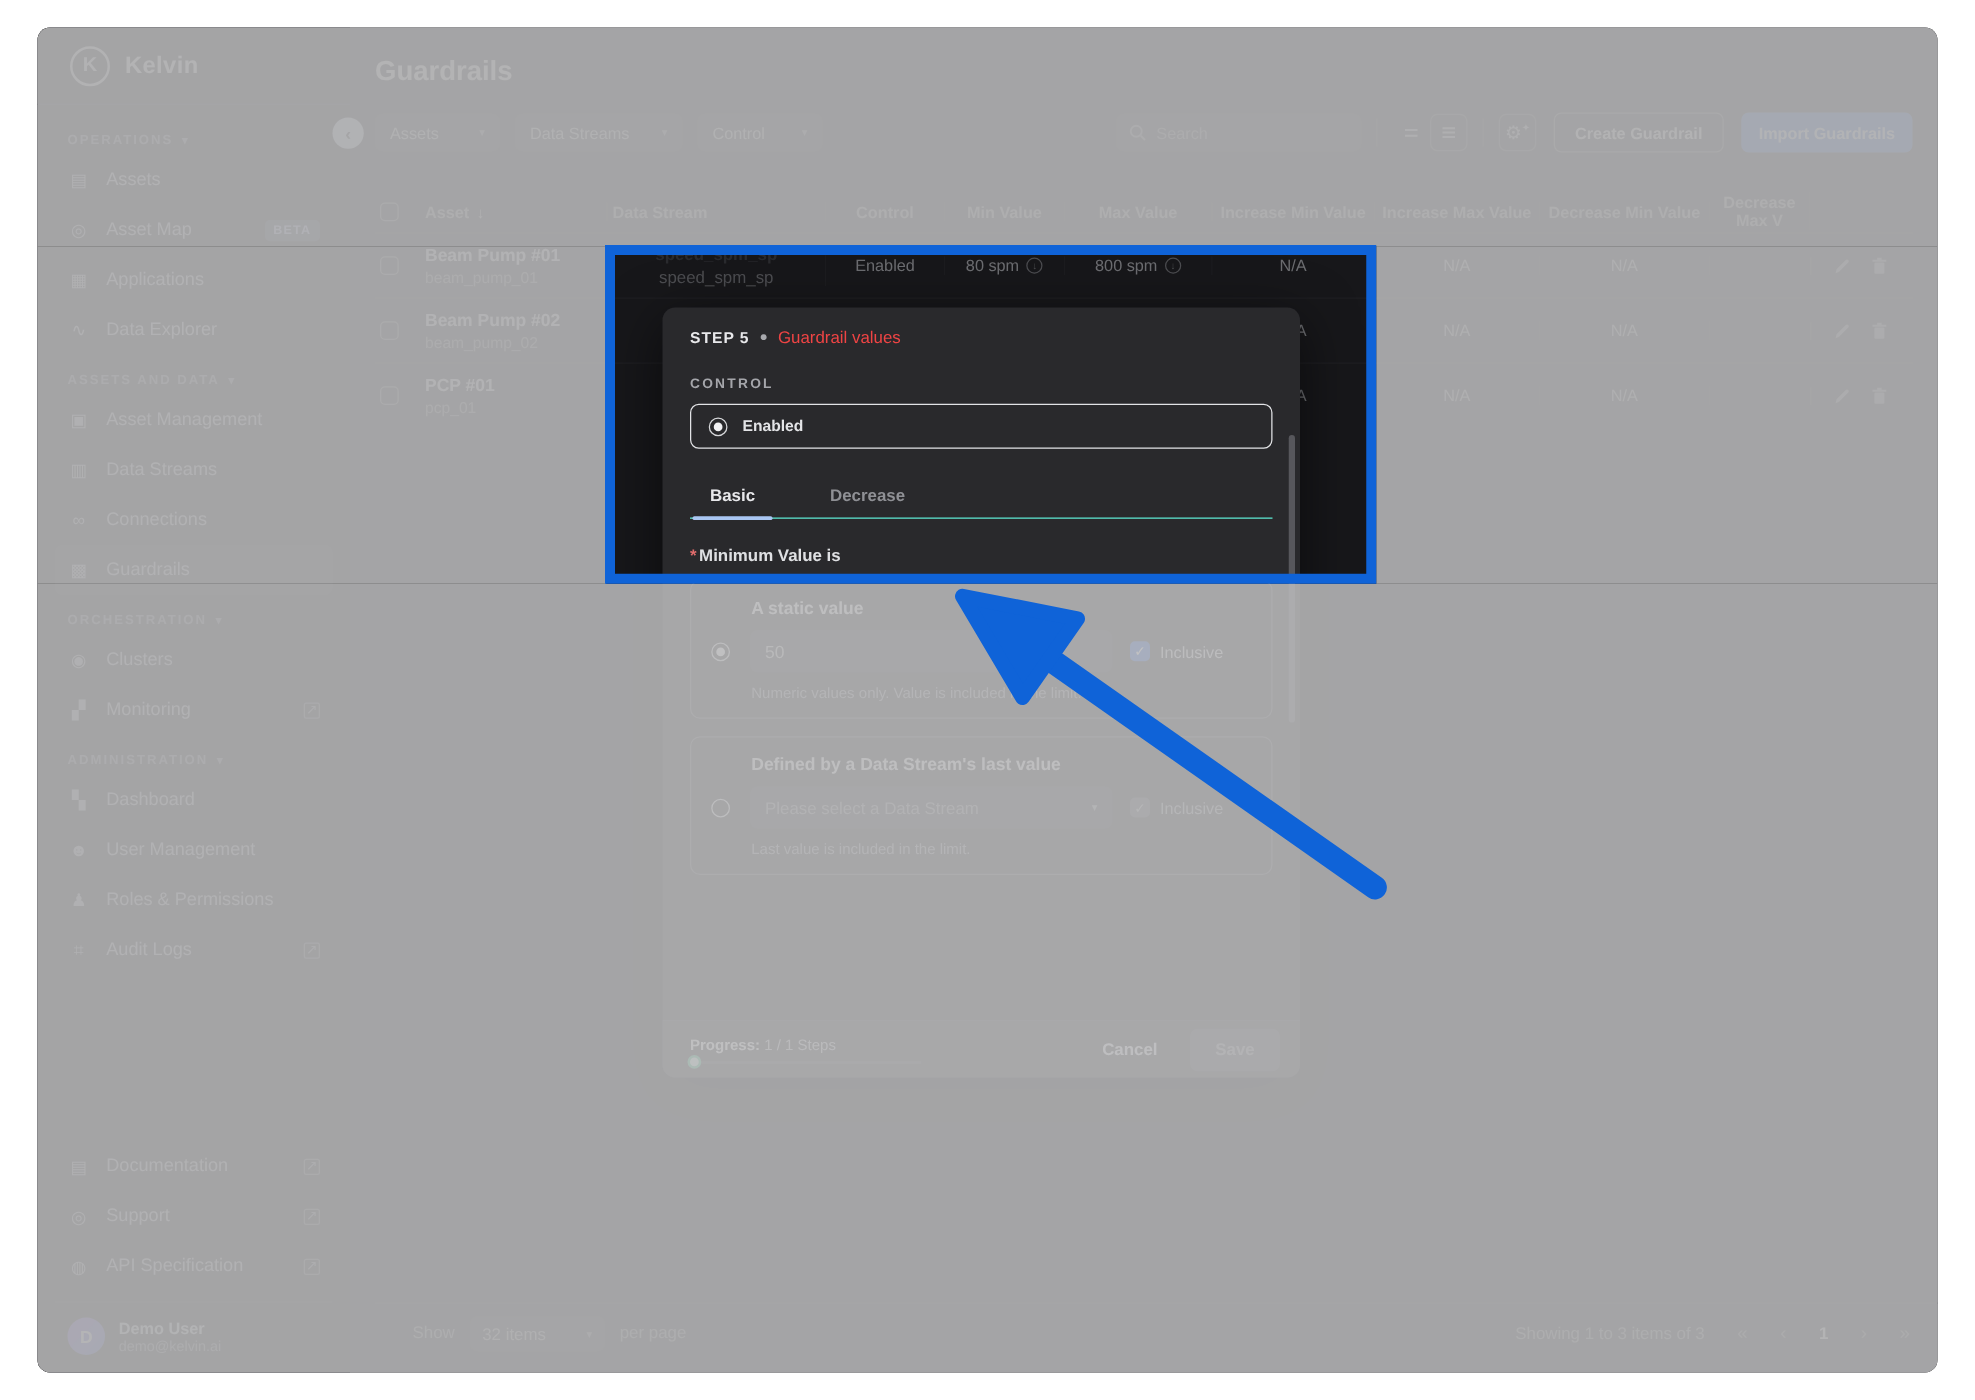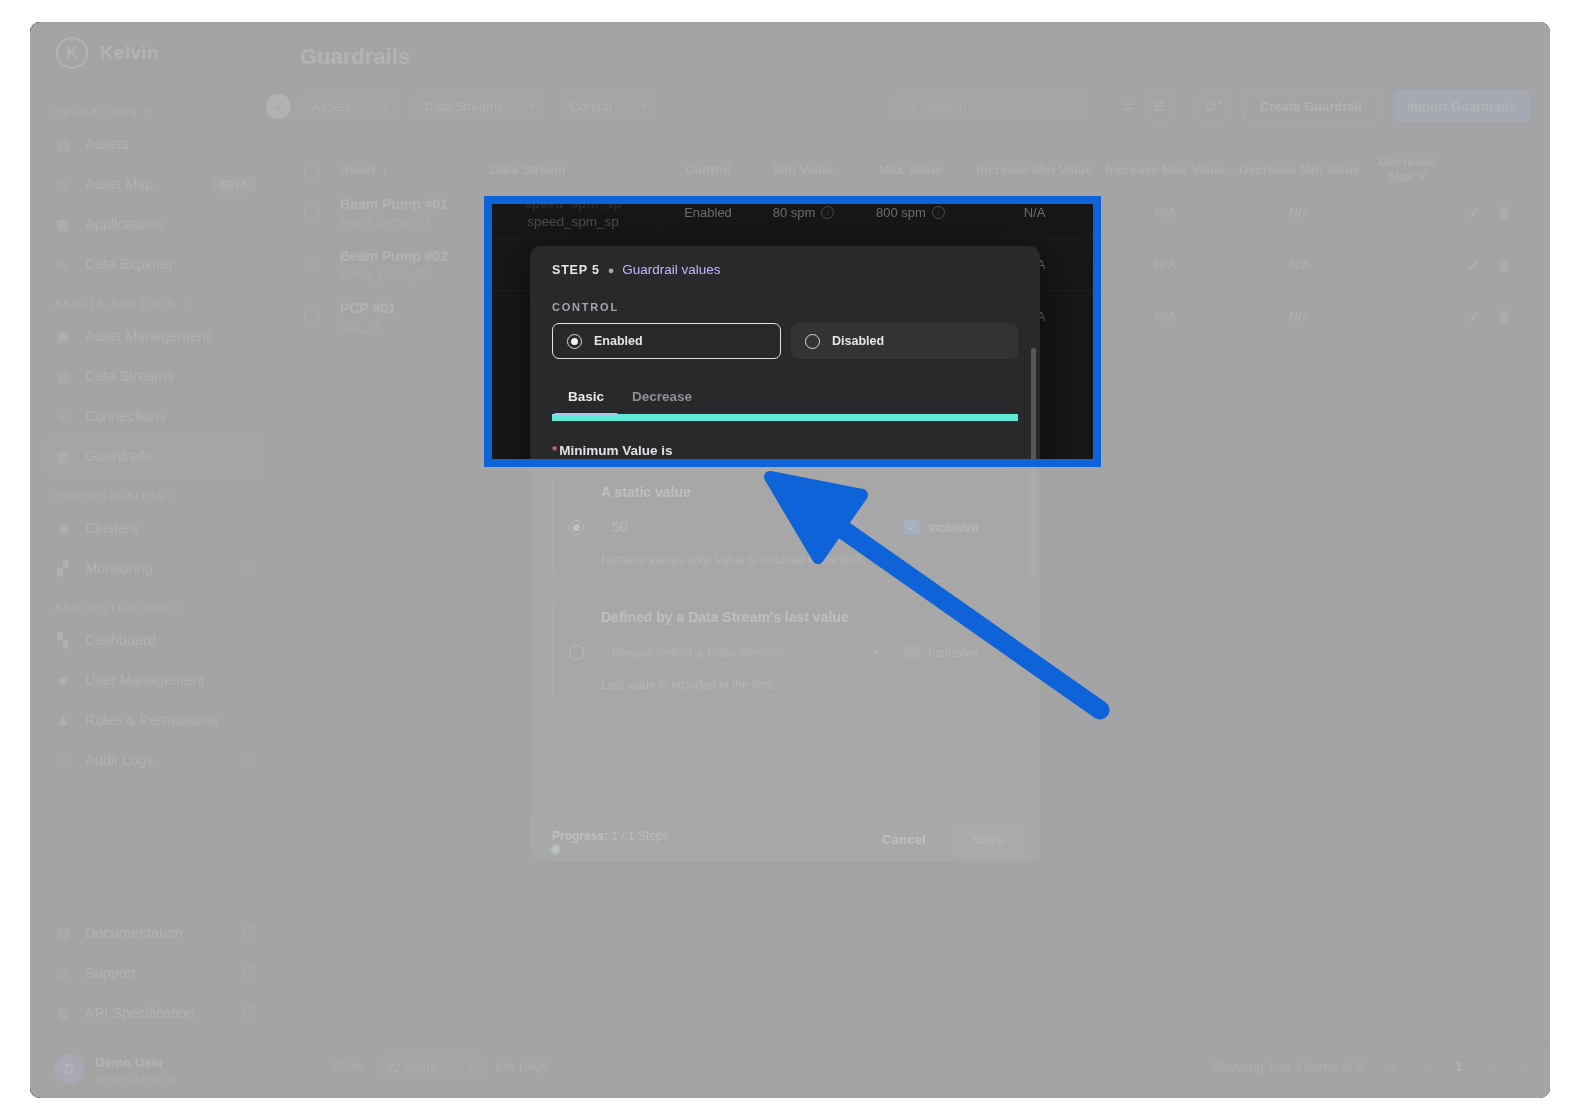--- a/index.html
+++ b/index.html
@@ -103,31 +103,31 @@
   .modal { position:absolute; left:500px; top:224px; width:510px; height:616px; background:#29292c; border-radius:10px;
     box-shadow:0 12px 44px rgba(0,0,0,.55); z-index:60; display:flex; flex-direction:column; }
   .modal-header { height:46px; border-bottom:1px solid #39393d; display:flex; align-items:center; justify-content:space-between;
     padding:0 22px; }
   .modal-title { color:#e6e6e9; font-size:12.5px; font-weight:700; letter-spacing:2.2px; }
   .modal-close { color:#d2d3d7; font-size:18px; line-height:1; }
   .modal-body { padding:16px 22px 0 22px; flex:1; position:relative; }
   .step-row { display:flex; align-items:center; gap:8px; }
   .step-label { color:#e8e8eb; font-size:12.5px; font-weight:700; letter-spacing:.8px; }
   .step-dot { color:#a8a9ae; font-size:11px; }
-  .step-name { color:#c4b5fd; font-size:13.5px; }
+  .step-name { color:#ef4444; font-size:13.5px; }
   .control-label { margin-top:24px; color:#a5a6ab; font-size:11px; font-weight:700; letter-spacing:1.8px; }
   .radio-cards { display:flex; gap:10px; margin-top:10px; }
   .radio-card { flex:1; height:36px; border-radius:7px; display:flex; align-items:center; gap:12px; padding:0 14px;
     background:#333336; }
   .radio-card.selected { background:transparent; border:1.5px solid #e2e3e6; }
   .radio { width:15px; height:15px; border:1.5px solid #d7d8db; border-radius:50%; flex-shrink:0;
     display:flex; align-items:center; justify-content:center; }
   .radio.checked::after { content:""; width:7px; height:7px; border-radius:50%; background:#f2f2f4; }
   .radio-card span.lbl { color:#e3e4e7; font-size:12.5px; font-weight:700; }
-  .tabs { display:flex; margin-top:30px; border-bottom:7px solid #5eead4; padding-left:2px; }
+  .tabs { display:flex; margin-top:30px; border-bottom:1px solid #5eead4; padding-left:2px;gap:32px; }
   .tab { padding:0 14px 10px 14px; font-size:13.5px; font-weight:700; color:#8f9095; position:relative; }
   .tab.active { color:#e8e8eb; }
   .tab.active::after { content:""; position:absolute; left:0; right:0; bottom:-2px; height:3px; background:#a9c6f2; border-radius:2px; }
   .field-label { margin-top:22px; font-size:13.5px; font-weight:700; color:#dfe0e3; }
   .req { color:#e26d6d; margin-right:2px; }
   .opt-box { margin-top:12px; border:1px solid #5a5a5f; border-radius:8px; padding:13px 16px 13px 16px; }
   .opt-title { color:#e2e3e6; font-size:14px; font-weight:700; margin-left:32px; }
   .opt-row { display:flex; align-items:center; margin-top:10px; }
   .opt-row .radio { margin-right:16px; }
   .text-input { width:290px; height:34px; background:#343438; border-radius:6px; border:none; outline:none;
@@ -500,24 +500,20 @@
         <span class="step-label">STEP 5</span>
         <span class="step-dot">●</span>
         <span class="step-name">Guardrail values</span>
       </div>
       <div class="control-label">CONTROL</div>
       <div class="radio-cards">
         <div class="radio-card selected">
           <span class="radio checked"></span>
           <span class="lbl">Enabled</span>
         </div>
-        <div class="radio-card">
-          <span class="radio"></span>
-          <span class="lbl">Disabled</span>
-        </div>
       </div>
 
       <div class="tabs">
         <div class="tab active">Basic</div>
         <div class="tab">Decrease</div>
       </div>
 
       <div class="field-label">
         <span class="req">*</span><span>Minimum Value is</span>
       </div>

